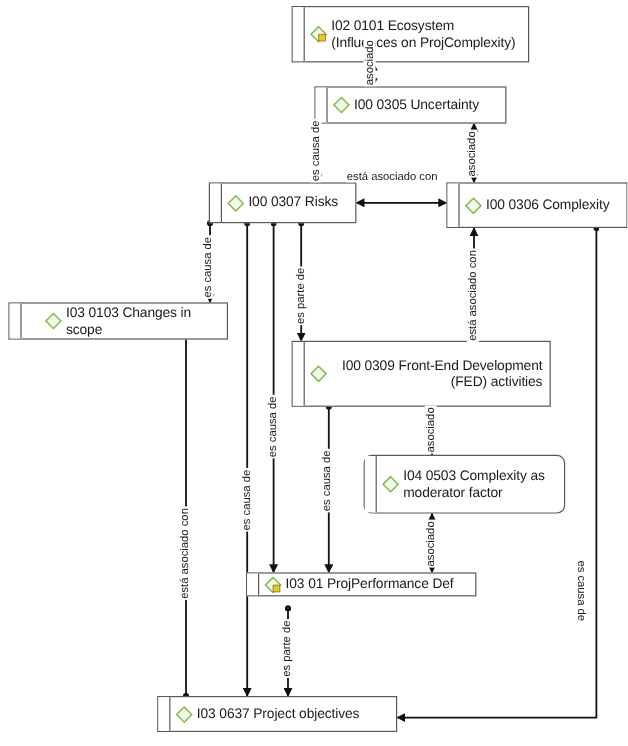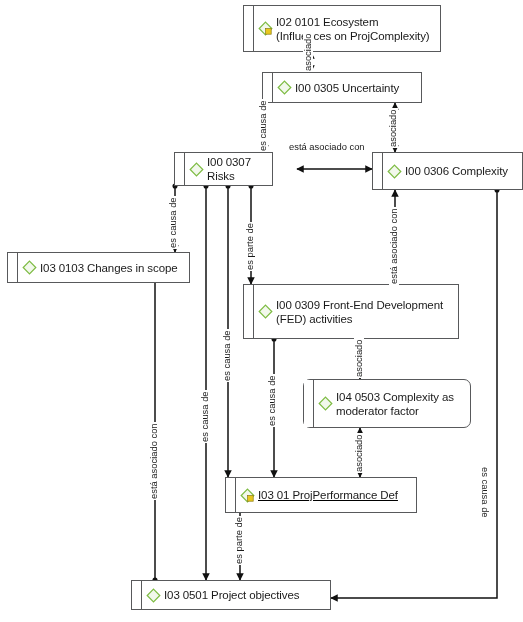--- a/index.html
+++ b/index.html
@@ -149,21 +149,21 @@
     <div class="body">
       <span class="icon-diamond">
         <svg width="15" height="15" viewBox="0 0 15 15">
           <polygon points="7.5,1.2 13.8,7.5 7.5,13.8 1.2,7.5" fill="#f2f8ec" stroke="#7dbb42" stroke-width="1.2"></polygon>
         </svg>
       </span>
       <span class="label">I00 0305 Uncertainty</span>
     </div>
   </div>
 
-  <div class="node" style="left:174px; top:152px; width:99px; height:34px;">
+  <div class="node" style="left:174px; top:152px; width:123px; height:34px;">
     <div class="gutter"></div>
     <div class="body">
       <span class="icon-diamond">
         <svg width="15" height="15" viewBox="0 0 15 15">
           <polygon points="7.5,1.2 13.8,7.5 7.5,13.8 1.2,7.5" fill="#f2f8ec" stroke="#7dbb42" stroke-width="1.2"></polygon>
         </svg>
       </span>
       <span class="label">I00 0307 Risks</span>
     </div>
   </div>
@@ -173,33 +173,33 @@
     <div class="body">
       <span class="icon-diamond">
         <svg width="15" height="15" viewBox="0 0 15 15">
           <polygon points="7.5,1.2 13.8,7.5 7.5,13.8 1.2,7.5" fill="#f2f8ec" stroke="#7dbb42" stroke-width="1.2"></polygon>
         </svg>
       </span>
       <span class="label">I00 0306 Complexity</span>
     </div>
   </div>
 
-  <div class="node" style="left:7px; top:252px; width:183px; height:31px;">
+  <div class="node" style="left:7px; top:252px; width:183px; height:31px;gap:15px;">
     <div class="gutter"></div>
     <div class="body">
       <span class="icon-diamond">
         <svg width="15" height="15" viewBox="0 0 15 15">
           <polygon points="7.5,1.2 13.8,7.5 7.5,13.8 1.2,7.5" fill="#f2f8ec" stroke="#7dbb42" stroke-width="1.2"></polygon>
         </svg>
       </span>
       <span class="label">I03 0103 Changes in scope</span>
     </div>
   </div>
 
-  <div class="node" style="left:243px; top:284px; width:216px; height:55px;">
+  <div class="node" style="left:243px; top:284px; width:216px; height:55px;text-align:right;">
     <div class="gutter"></div>
     <div class="body">
       <span class="icon-diamond">
         <svg width="15" height="15" viewBox="0 0 15 15">
           <polygon points="7.5,1.2 13.8,7.5 7.5,13.8 1.2,7.5" fill="#f2f8ec" stroke="#7dbb42" stroke-width="1.2"></polygon>
         </svg>
       </span>
       <span class="label">I00 0309 Front-End Development (FED) activities</span>
     </div>
   </div>
@@ -209,42 +209,42 @@
     <div class="body">
       <span class="icon-diamond">
         <svg width="15" height="15" viewBox="0 0 15 15">
           <polygon points="7.5,1.2 13.8,7.5 7.5,13.8 1.2,7.5" fill="#f2f8ec" stroke="#7dbb42" stroke-width="1.2"></polygon>
         </svg>
       </span>
       <span class="label">I04 0503 Complexity as moderator factor</span>
     </div>
   </div>
 
-  <div class="node" style="left:225px; top:477px; width:192px; height:36px;text-decoration:underline;">
+  <div class="node" style="left:205px; top:477px; width:192px; height:20px;">
     <div class="gutter"></div>
     <div class="body">
       <span class="icon-diamond">
         <svg width="15" height="15" viewBox="0 0 15 15">
           <polygon points="7.5,1.2 13.8,7.5 7.5,13.8 1.2,7.5" fill="#f2f8ec" stroke="#7dbb42" stroke-width="1.2"></polygon>
           <rect x="7.6" y="7.6" width="5.6" height="5.6" fill="#e8c81e" stroke="#8a7a10" stroke-width="0.7"></rect>
         </svg>
       </span>
       <span class="label">I03 01 ProjPerformance Def</span>
     </div>
   </div>
 
   <div class="node" style="left:131px; top:580px; width:200px; height:30px;">
     <div class="gutter"></div>
     <div class="body">
       <span class="icon-diamond">
         <svg width="15" height="15" viewBox="0 0 15 15">
           <polygon points="7.5,1.2 13.8,7.5 7.5,13.8 1.2,7.5" fill="#f2f8ec" stroke="#7dbb42" stroke-width="1.2"></polygon>
         </svg>
       </span>
-      <span class="label">I03 0501 Project objectives</span>
+      <span class="label">I03 0637 Project objectives</span>
     </div>
   </div>
 
   <div class="elabel rot-up" style="left:303px; top:72px;">asociado</div>
 
   <div class="elabel rot-up" style="left:258px; top:152px;">es causa de</div>
 
   <div class="elabel" style="left:288px; top:142px;">está asociado con</div>
 
   <div class="elabel rot-up" style="left:388px; top:148px;">asociado</div>

